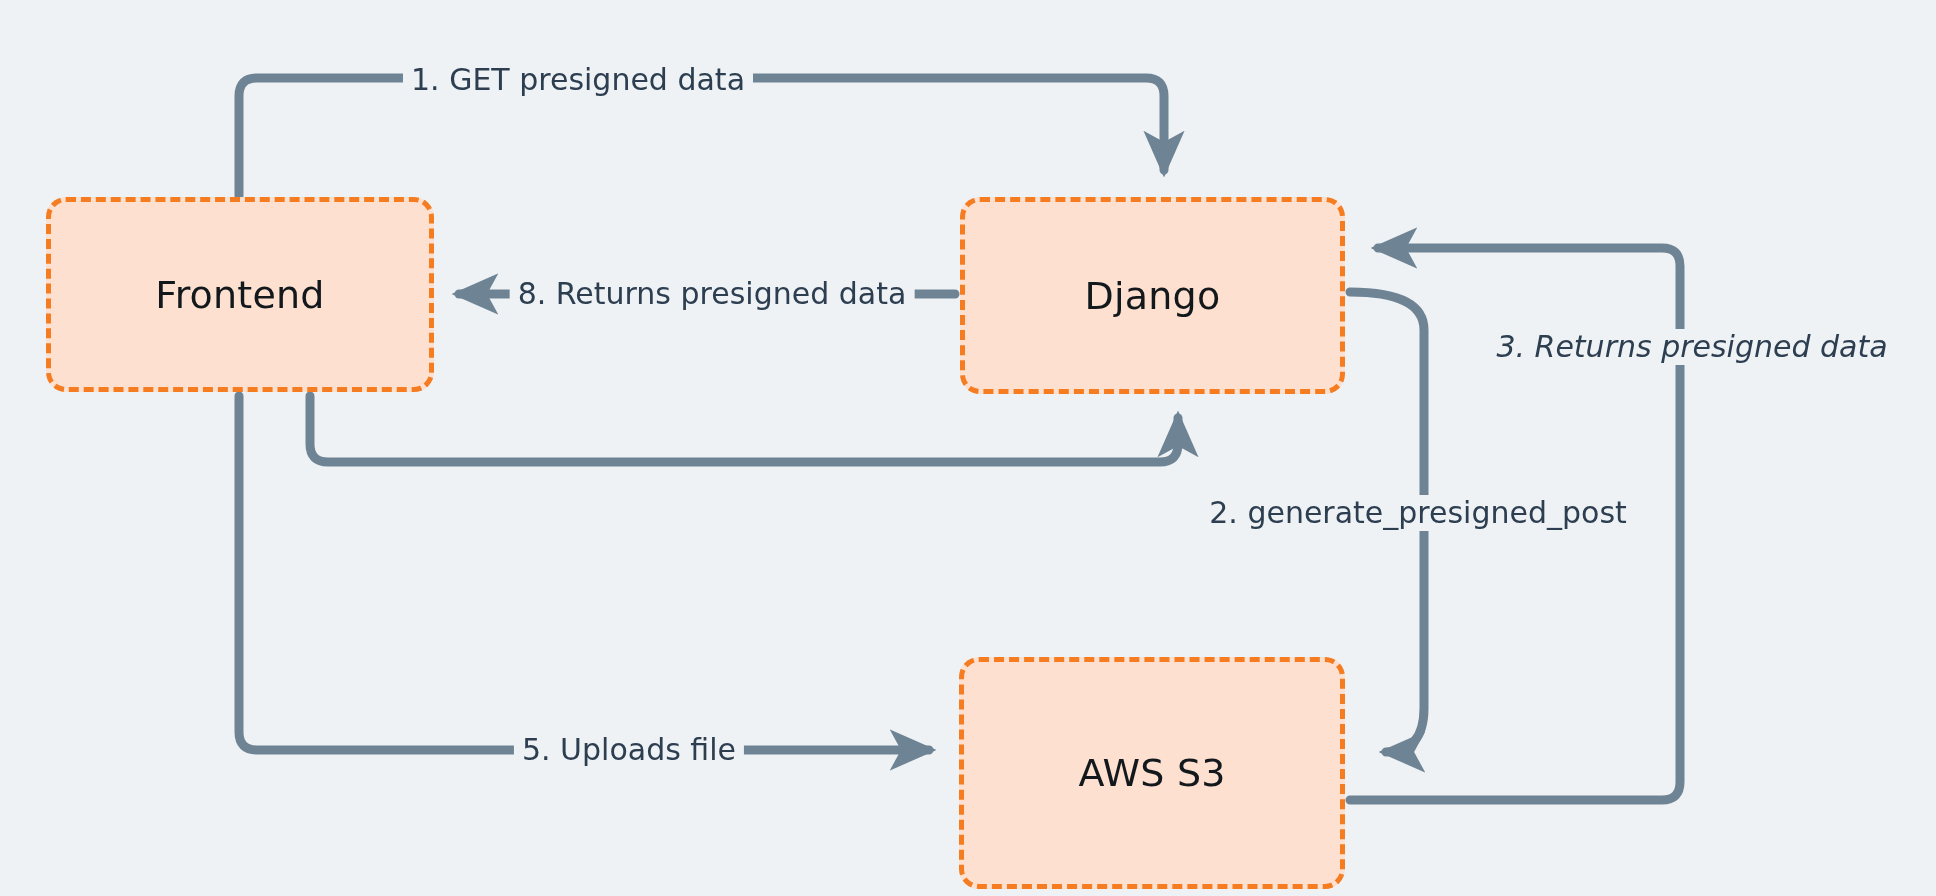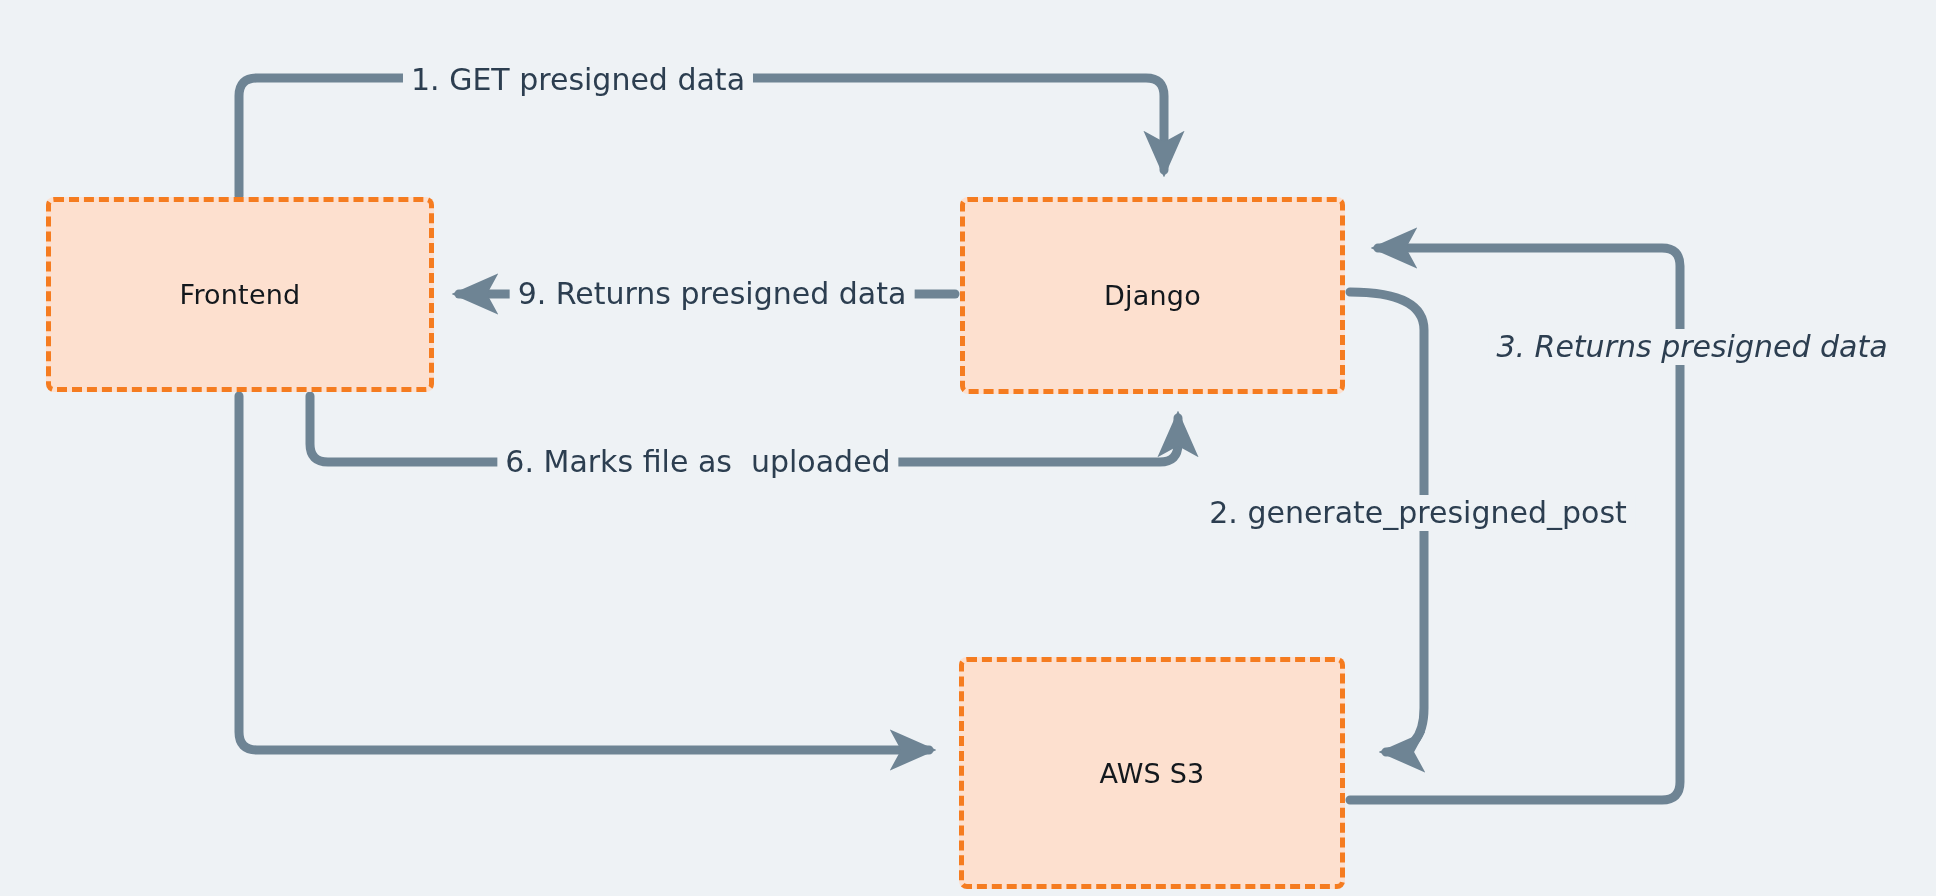--- a/index.html
+++ b/index.html
@@ -23,26 +23,26 @@
     position: absolute;
     left: 0; top: 0;
     width: 1936px;
     height: 896px;
   }
   .node {
     position: absolute;
     box-sizing: border-box;
     background: #fde0cf;
     border: 5px dashed #f57c20;
-    border-radius: 8px;
+    border-radius: 20px;
     display: flex;
     align-items: center;
     justify-content: center;
     color: #13181d;
-    font-size: 27px;
+    font-size: 38px;
     font-family: "DejaVu Sans", sans-serif;
     letter-spacing: 0.2px;
   }
   .edge-label {
     position: absolute;
     color: #2c3e50;
     font-size: 30px;
     font-family: "DejaVu Sans", sans-serif;
     white-space: pre;
     background: #eef2f5;
@@ -90,18 +90,18 @@
   <div class="node" style="left:959px; top:657px; width:386px; height:232px;text-align:right;">
     <span>AWS S3</span>
   </div>
 
   <div class="edge-label" style="left:578px; top:80px;text-align:right;">1. GET presigned data</div>
 
   <div class="edge-label" style="left:1418px; top:513px;text-align:center;">2. generate_presigned_post</div>
 
   <div class="edge-label" style="left:1692px; top:347px;font-style:italic;">3. Returns presigned data</div>
 
-  <div class="edge-label" style="left:712px; top:294px;">9. Returns presigned data</div>
+  <div class="edge-label" style="left:712px; top:294px;">8. Returns presigned data</div>
 
+  <div class="edge-label" style="left:629px; top:750px;">5. Uploads file</div>
 
-  <div class="edge-label" style="left:698px; top:462px;">6. Marks file as  uploaded</div>
 
 </div>
 
 </body></html>

